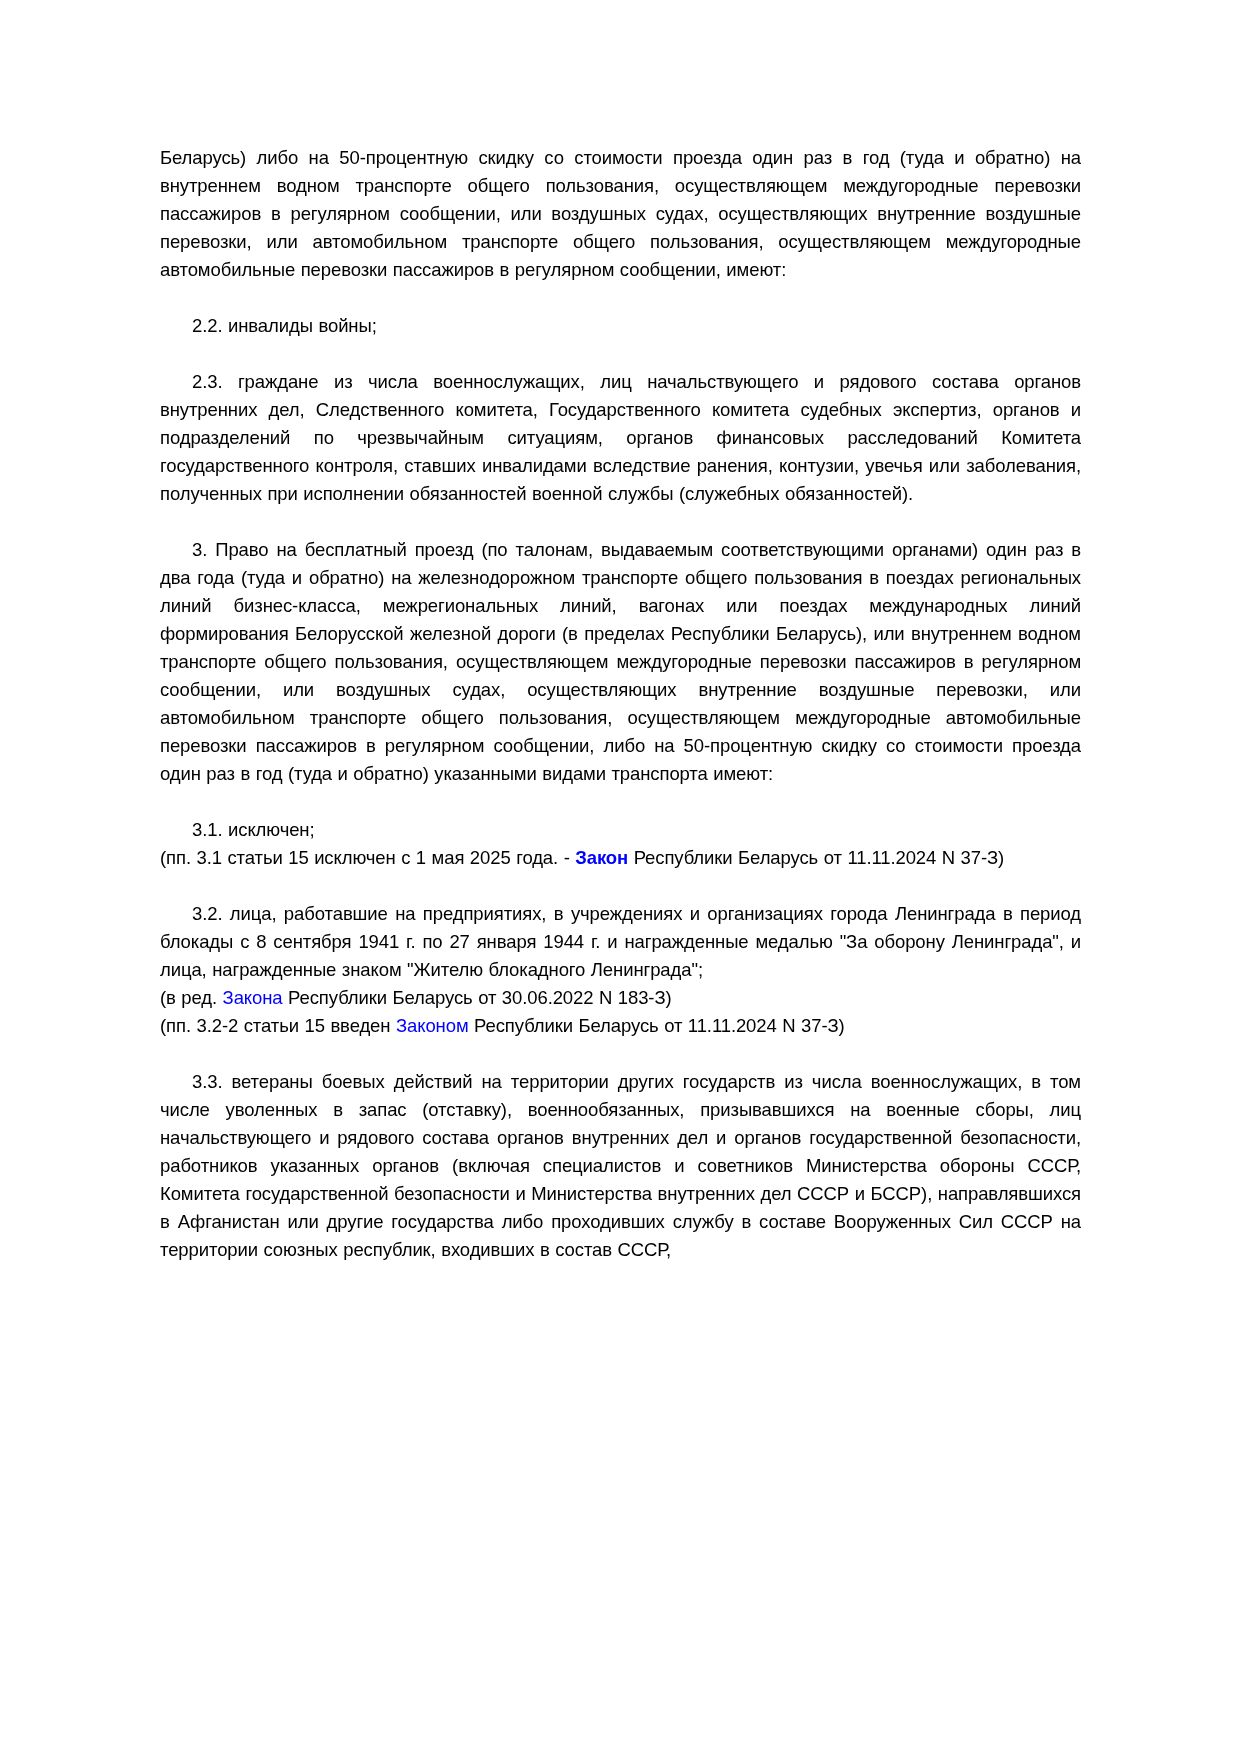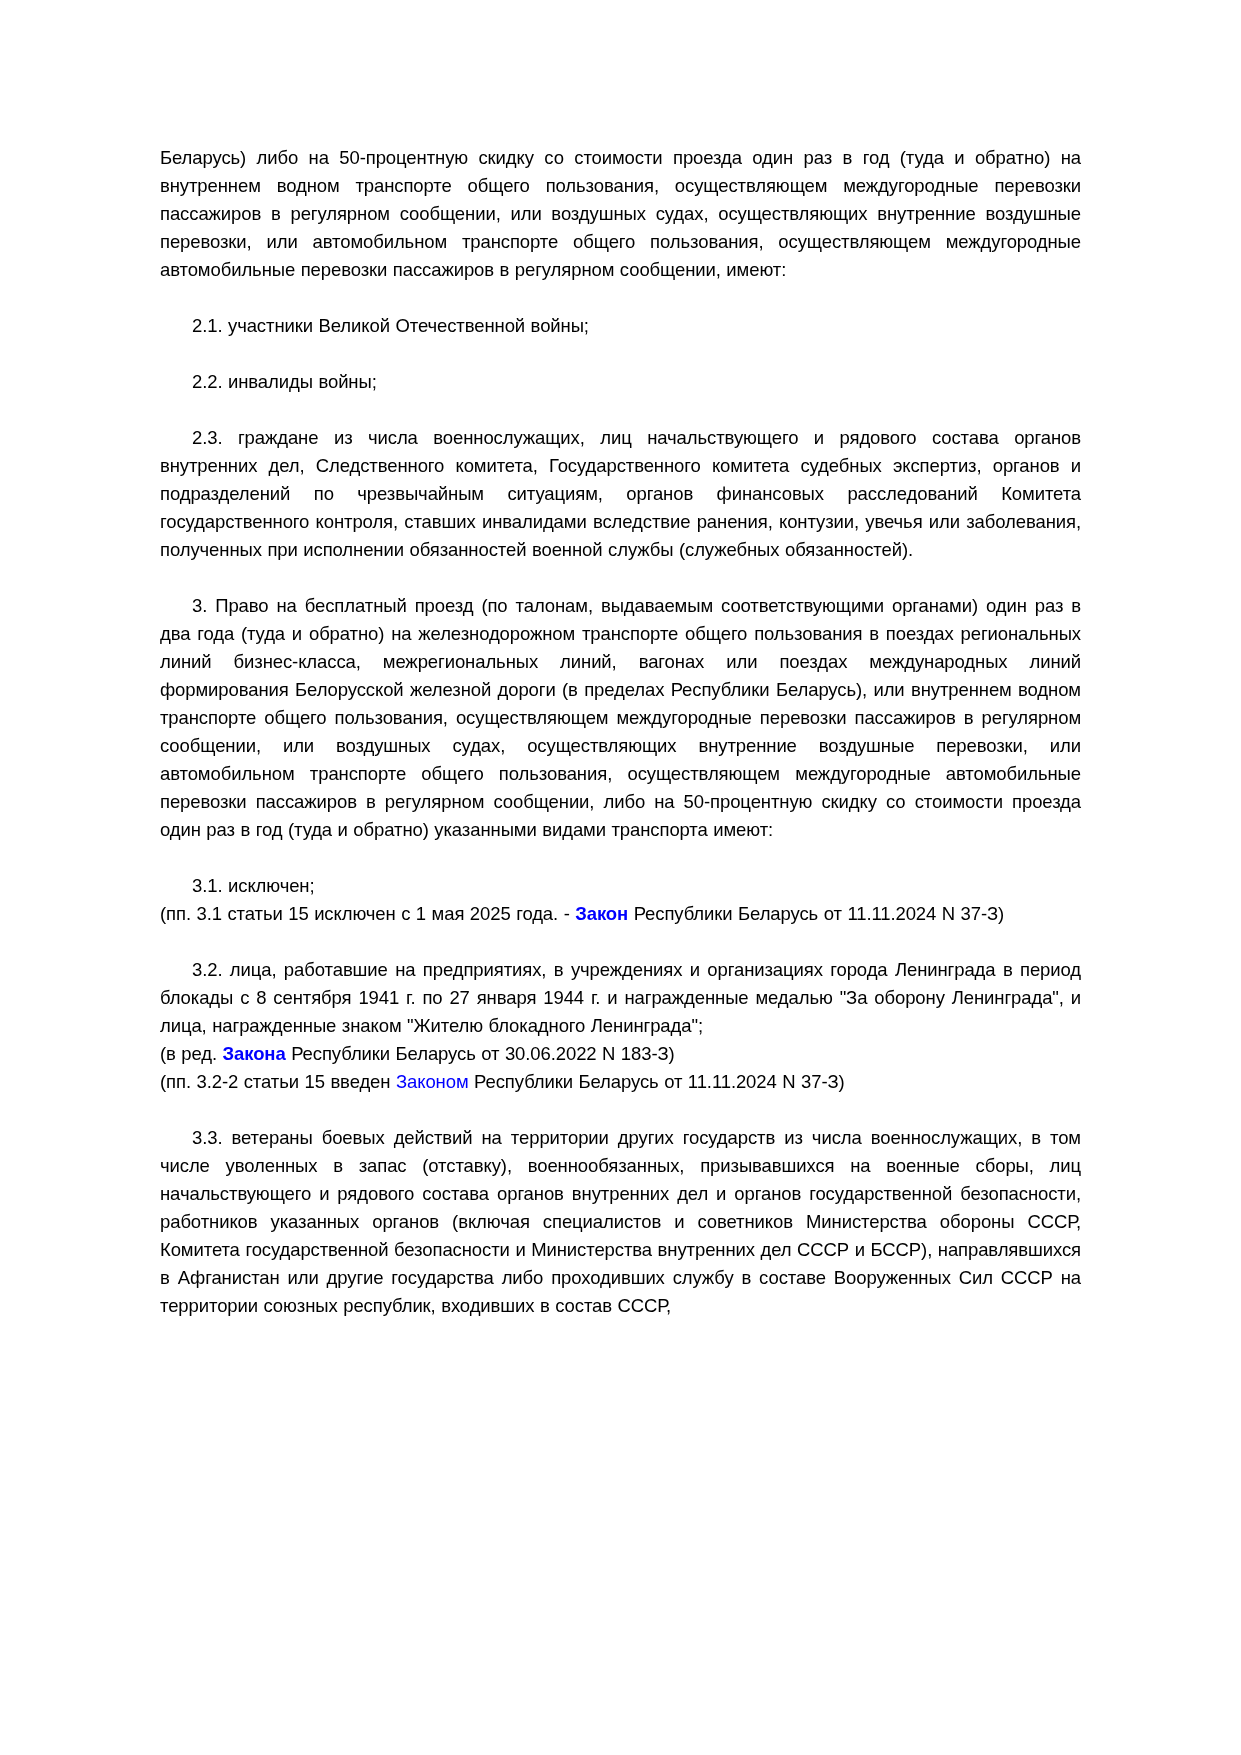--- a/index.html
+++ b/index.html
@@ -44,24 +44,23 @@
     cursor: pointer;
     text-decoration: none;
   }
 </style>
 </head>
 <body>
 
 <div class="page">
   <div class="doc-body">
       <p class="para"><span>Беларусь) либо на 50-процентную скидку со стоимости проезда один раз в год (туда и обратно) на внутреннем водном транспорте общего пользования, осуществляющем междугородные перевозки пассажиров в регулярном сообщении, или воздушных судах, осуществляющих внутренние воздушные перевозки, или автомобильном транспорте общего пользования, осуществляющем междугородные автомобильные перевозки пассажиров в регулярном сообщении, имеют:</span></p>
-      <p class="para indent gap"><span>2.1. участники Великой Отечественной войны;</span></p>
       <p class="para indent gap"><span>2.2. инвалиды войны;</span></p>
       <p class="para indent gap"><span>2.3. граждане из числа военнослужащих, лиц начальствующего и рядового состава органов внутренних дел, Следственного комитета, Государственного комитета судебных экспертиз, органов и подразделений по чрезвычайным ситуациям, органов финансовых расследований Комитета государственного контроля, ставших инвалидами вследствие ранения, контузии, увечья или заболевания, полученных при исполнении обязанностей военной службы (служебных обязанностей).</span></p>
       <p class="para indent gap"><span>3. Право на бесплатный проезд (по талонам, выдаваемым соответствующими органами) один раз в два года (туда и обратно) на железнодорожном транспорте общего пользования в поездах региональных линий бизнес-класса, межрегиональных линий, вагонах или поездах международных линий формирования Белорусской железной дороги (в пределах Республики Беларусь), или внутреннем водном транспорте общего пользования, осуществляющем междугородные перевозки пассажиров в регулярном сообщении, или воздушных судах, осуществляющих внутренние воздушные перевозки, или автомобильном транспорте общего пользования, осуществляющем междугородные автомобильные перевозки пассажиров в регулярном сообщении, либо на 50-процентную скидку со стоимости проезда один раз в год (туда и обратно) указанными видами транспорта имеют:</span></p>
       <p class="para indent gap"><span>3.1. исключен;</span></p>
       <p class="para"><span>(пп. 3.1 статьи 15 исключен с 1 мая 2025 года. - </span><span class="doc-link" style="color: rgb(0, 0, 255); font-weight: bold;">Закон</span><span> Республики Беларусь от 11.11.2024 N 37-З)</span></p>
       <p class="para indent gap"><span>3.2. лица, работавшие на предприятиях, в учреждениях и организациях города Ленинграда в период блокады с 8 сентября 1941 г. по 27 января 1944 г. и награжденные медалью "За оборону Ленинграда", и лица, награжденные знаком "Жителю блокадного Ленинграда";</span></p>
-      <p class="para"><span>(в ред. </span><span class="doc-link" style="color: rgb(0, 0, 255); font-weight: bold;">Закона</span><span> Республики Беларусь от 30.06.2022 N 183-З)</span></p>
+      <p class="para"><span>(в ред. </span><span class="doc-link" style="color: rgb(0, 0, 255);">Закона</span><span> Республики Беларусь от 30.06.2022 N 183-З)</span></p>
       <p class="para"><span>(пп. 3.2-2 статьи 15 введен </span><span class="doc-link" style="color: rgb(0, 0, 255);">Законом</span><span> Республики Беларусь от 11.11.2024 N 37-З)</span></p>
       <p class="para indent gap"><span>3.3. ветераны боевых действий на территории других государств из числа военнослужащих, в том числе уволенных в запас (отставку), военнообязанных, призывавшихся на военные сборы, лиц начальствующего и рядового состава органов внутренних дел и органов государственной безопасности, работников указанных органов (включая специалистов и советников Министерства обороны СССР, Комитета государственной безопасности и Министерства внутренних дел СССР и БССР), направлявшихся в Афганистан или другие государства либо проходивших службу в составе Вооруженных Сил СССР на территории союзных республик, входивших в состав СССР,</span></p>
     </div>
 </div>
 
 </body></html>

